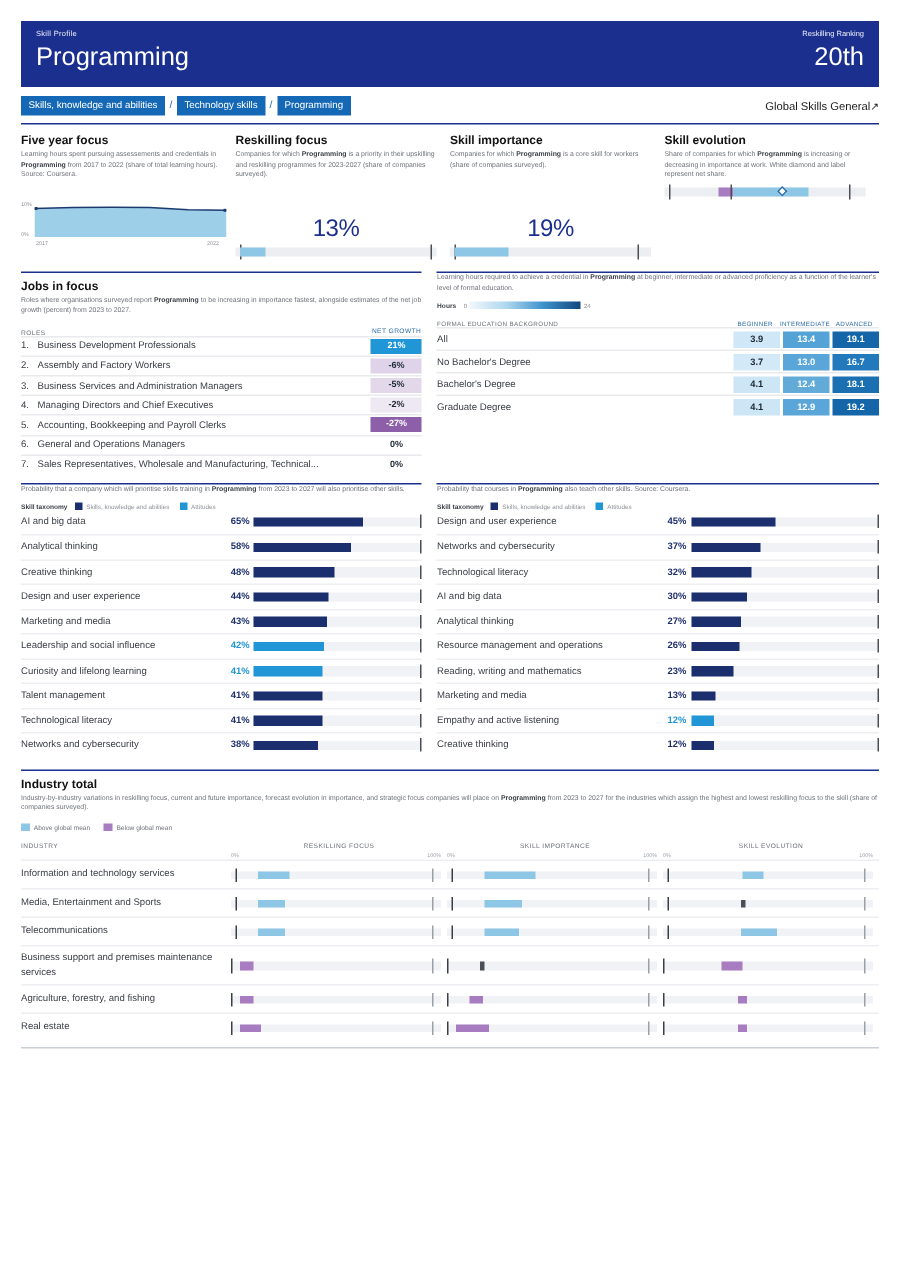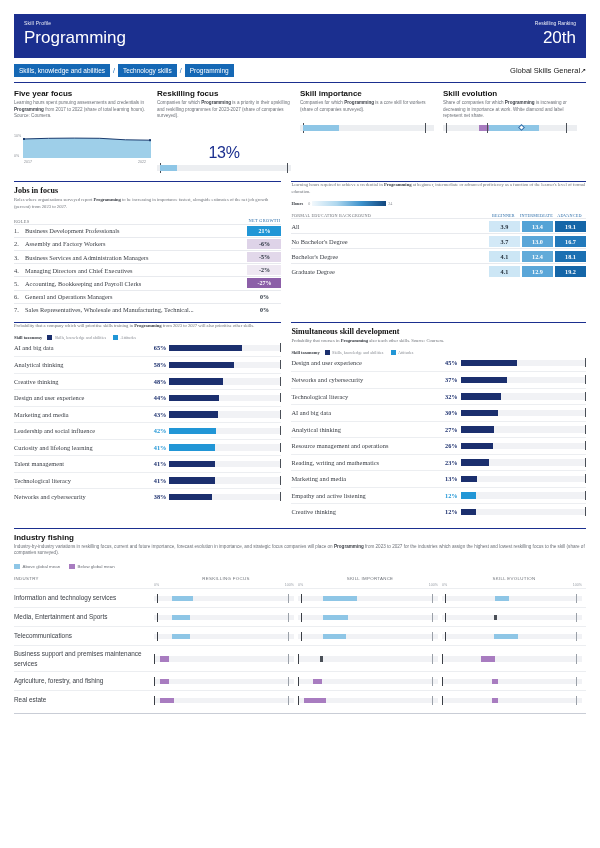--- a/index.html
+++ b/index.html
@@ -79,21 +79,21 @@
   .fill { position: absolute; top: 1px; height: 6px; background: #8ec6e6; }
   .fill.purple { background: #a87cc0; }
   .tick { position: absolute; top: -1px; width: 1px; height: 10px; background: #4a4f57; }
   .diam {
     position: absolute; top: 1.2px; width: 5px; height: 5px;
     background: #ffffff; transform: rotate(45deg);
     border: .6px solid #2b6ca8;
   }
 
   
-  .two { display: flex; margin-top: 8px; font-family: Liberation Serif, serif; }
+  .two { display: flex; margin-top: 8px; }
   .lcol { width: 48.5%; padding-right: 10px; }
   .rcol { width: 51.5%; }
 
   
   .jobhead { display: flex; align-items: flex-end; margin-top: 8px; }
   .jobhead .h1 { font-size: 4.4px; color: #6d7178; letter-spacing: .3px; }
   .jobhead .h2 {
     margin-left: auto; font-size: 4.4px; color: #2b6ca8;
     letter-spacing: .3px; text-align: center; width: 34px; line-height: 5.4px;
   }
@@ -218,20 +218,21 @@
         <div class="track"></div>
         <div class="tick" style="left:2%"></div>
         <div class="fill" id="m1fill" style="left: 2%; width: 13%;"></div>
         <div class="tick" id="m1tick" style="left: 97%;"></div>
       </div>
     </div>
 
     <div class="mcol">
       <div class="sec-title">Skill importance</div>
       <div class="sec-desc"><span>Companies for which </span><b>Programming</b><span> is a core skill for workers (share of companies surveyed).</span></div>
+      <div class="bigval">19%</div>
       <div class="trackwrap">
         <div class="track"></div>
         <div class="tick" style="left:2%"></div>
         <div class="fill" id="m2fill" style="left: 2%; width: 27%;"></div>
         <div class="tick" id="m2tick" style="left: 93%;"></div>
       </div>
     </div>
 
     <div class="mcol">
       <div class="sec-title">Skill evolution</div>
@@ -450,21 +451,20 @@
               <span class="btrack"></span>
               <span class="bfill" style="width: 38%; background: rgb(27, 47, 110);"></span>
               <span class="btick"></span>
             </span>
           </div>
         </div>
     </div>
 
     <div class="rcol">
       <div class="rule"></div>
-      <div class="sec-title">Simultaneous skill development</div>
       <div class="sec-desc"><span>Probability that courses in </span><b>Programming</b><span> also teach other skills. Source: Coursera.</span></div>
       <div class="taxlegend">
         <span class="lab">Skill taxonomy</span>
         <span class="sw" style="background:#1b2f6e"></span>
         <span class="t">Skills, knowledge and abilities</span>
         <span class="sw" style="background:#2196d6"></span>
         <span class="t">Attitudes</span>
       </div>
       <div id="simrows">
           <div class="barrow">
@@ -556,21 +556,21 @@
               <span class="bfill" style="width: 12%; background: rgb(27, 47, 110);"></span>
               <span class="btick"></span>
             </span>
           </div>
         </div>
     </div>
   </div>
 
   <div style="margin-top:8px">
     <div class="rule"></div>
-    <div class="sec-title">Industry fishing</div>
+    <div class="sec-title">Industry total</div>
     <div class="sec-desc"><span>Industry-by-industry variations in reskilling focus, current and future importance, forecast evolution in importance, and strategic focus companies will place on </span><b>Programming</b><span> from 2023 to 2027 for the industries which assign the highest and lowest reskilling focus to the skill (share of companies surveyed).</span></div>
     <div class="indlegend">
       <span class="sw" style="background:#8ec6e6"></span>
       <span class="t">Above global mean</span>
       <span class="sw" style="background:#a87cc0"></span>
       <span class="t">Below global mean</span>
     </div>
     <div class="indhead">
       <span class="h1">INDUSTRY</span>
       <span class="grp">RESKILLING FOCUS</span>

